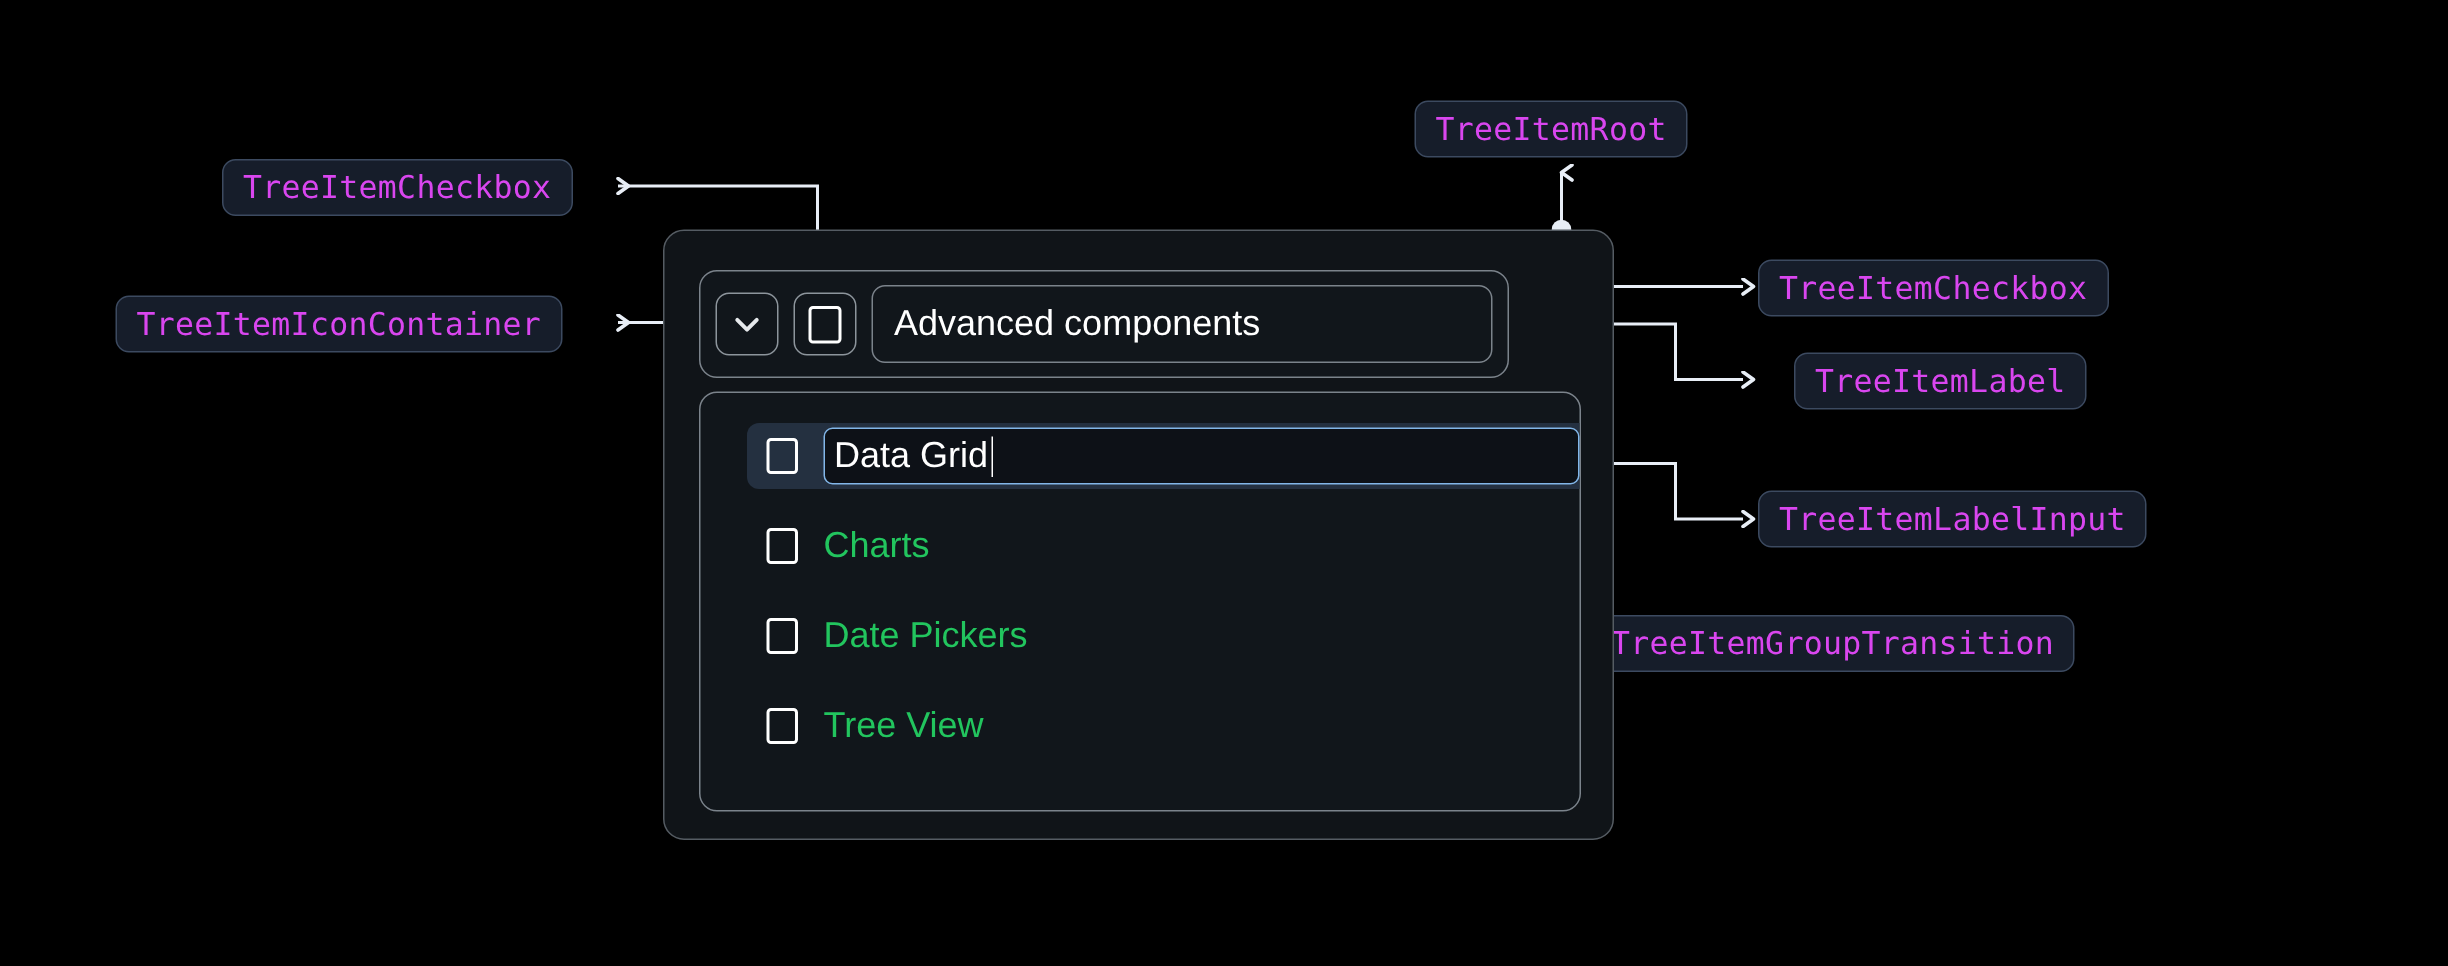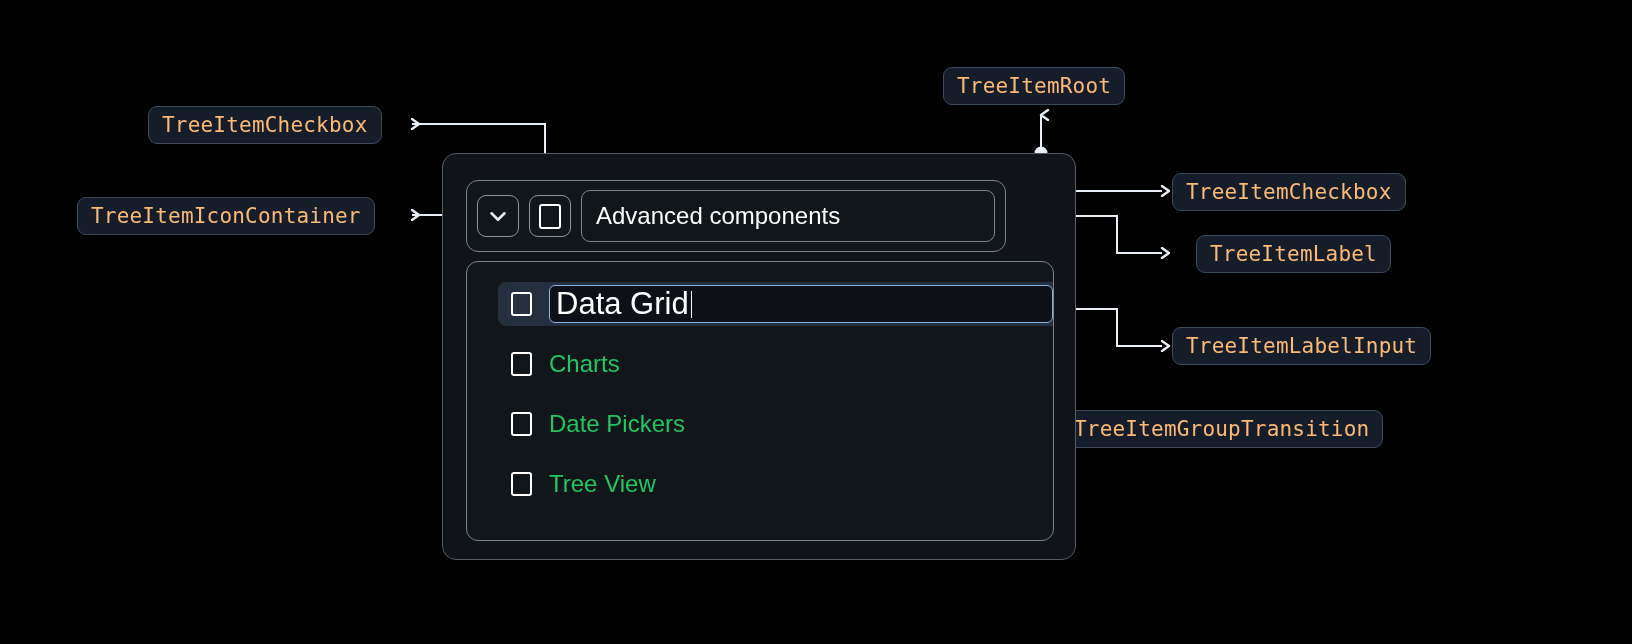--- a/index.html
+++ b/index.html
@@ -18,21 +18,21 @@
 
   
   .badge {
     position: absolute;
     box-sizing: border-box;
     display: flex;
     align-items: center;
     background: #161d2a;
     border: 1px solid #3c4a60;
     border-radius: 9px;
-    color: #fdba74;
+    color: #d946ef;
     font-family: "DejaVu Sans Mono", "Liberation Mono", monospace;
     font-size: 21px;
     letter-spacing: 0.2px;
     padding: 0 13px;
     height: 38px;
     white-space: nowrap;
   }
 
   
   #connectors {
@@ -157,21 +157,21 @@
     height: 38px;
     margin-right: 0;
     box-sizing: border-box;
     background: #0d1117;
     border: 1.5px solid #82b6e8;
     border-radius: 6px;
     display: flex;
     align-items: center;
     padding-left: 6px;
     color: #ffffff;
-    font-size: 31px;
+    font-size: 24px;
   }
   .caret {
     display: inline-block;
     width: 1.5px;
     height: 27px;
     background: #ffffff;
     margin-left: 2px;
   }
 </style>
 </head>

